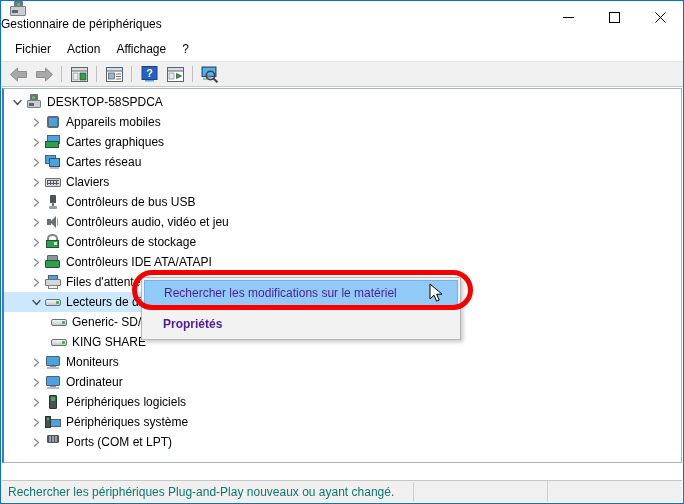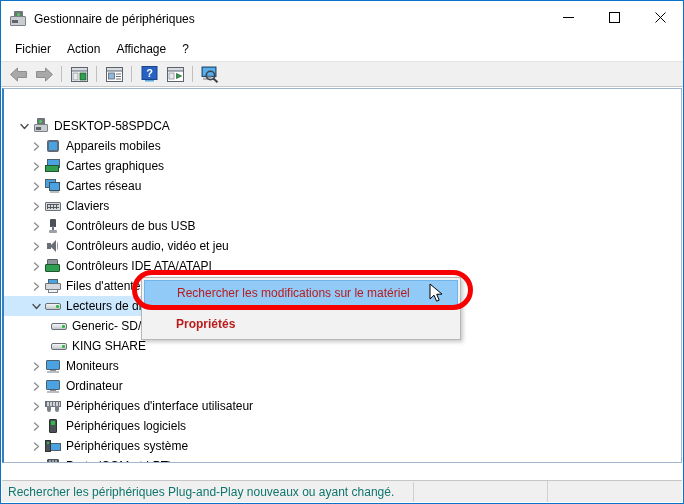--- a/index.html
+++ b/index.html
@@ -19,21 +19,22 @@
     border: 1px solid #0a72c8;
     overflow: hidden;
   }
 
   
   #titlebar {
     position: relative;
     height: 36px;
     background: #ffffff;
     display: flex;
-    align-items: center;
+    align-items: flex-start;
+    flex-direction: column;
   }
   #titlebar-icon {
     width: 16px; height: 16px;
     margin-left: 9px; margin-right: 8px;
     position: relative;
     flex: 0 0 auto;
   }
   .tb-ico-body {
     position: absolute; left: 0; top: 5px;
     width: 16px; height: 10px;
@@ -164,21 +165,21 @@
     width: 18px; height: 16px;
     flex: 0 0 auto;
     display: flex; align-items: center; justify-content: center;
     position: relative;
     z-index: 1;
     margin-right: 4px;
   }
   .lbl-wrap { position: relative; z-index: 1; }
 
   
-  .d0 { padding-left: 12px; margin-top: 24px; }
+  .d0 { padding-left: 5px; }
   .d1 { padding-left: 24px; }
   .d2 { padding-left: 46px; }
 
   
   .ico { position: relative; width: 16px; height: 16px; }
 
   .mon-screen {
     position:absolute; left:1px; top:2px; width:14px; height:10px;
     background:#4aa3e0; border:1px solid #4d6070; border-radius:1px;
   }
@@ -342,23 +343,23 @@
     background: #f2f2f2;
     border: 1px solid #b6b6b6;
     box-shadow: 2px 2px 4px rgba(0,0,0,0.22);
     z-index: 40;
     padding: 2px;
   }
   .cm-item {
     height: 26px;
     display: flex;
     align-items: center;
-    padding-left: 32px;
+    padding-left: 19px;
     font-size: 12px;
-    color: #b91c1c;
+    color: #4c1d95;
     white-space: nowrap;
   }
   .cm-item.highlight {
     background: #91c9f7;
     border: 1px solid #6fb3e8;
     height: 26px;
   }
   .cm-item.bold { font-weight: bold; }
   .cm-sep {
     height: 1px;
@@ -630,20 +631,35 @@
         <div class="icon-slot">
           <div class="ico">
               <div class="spk-box"></div>
               <div class="spk-cone"></div>
               <div class="spk-wave"></div>
             </div>
         </div>
         <div class="lbl-wrap label">Contrôleurs audio, vidéo et jeu</div>
       </div>
 
+      <div class="row d1">
+        <div class="chev">
+          <svg width="9" height="9" viewBox="0 0 9 9">
+              <path d="M2.5 1 L6.5 4.5 L2.5 8" fill="none" stroke="#8d8d8d" stroke-width="1.4" stroke-linecap="round" stroke-linejoin="round"></path>
+            </svg>
+        </div>
+        <div class="icon-slot">
+          <div class="ico">
+              <div class="stor-arc"></div>
+              <div class="stor-body"></div>
+              <div class="stor-dot"></div>
+            </div>
+        </div>
+        <div class="lbl-wrap label">Contrôleurs de stockage</div>
+      </div>
 
       <div class="row d1">
         <div class="chev">
           <svg width="9" height="9" viewBox="0 0 9 9">
               <path d="M2.5 1 L6.5 4.5 L2.5 8" fill="none" stroke="#8d8d8d" stroke-width="1.4" stroke-linecap="round" stroke-linejoin="round"></path>
             </svg>
         </div>
         <div class="icon-slot">
           <div class="ico">
               <div class="ide-top"></div>
@@ -730,35 +746,20 @@
         <div class="icon-slot">
           <div class="ico">
               <div class="mon-screen"></div>
               <div class="mon-stand"></div>
               <div class="mon-base"></div>
             </div>
         </div>
         <div class="lbl-wrap label">Ordinateur</div>
       </div>
 
-      <div class="row d1">
-        <div class="chev">
-          <svg width="9" height="9" viewBox="0 0 9 9">
-              <path d="M2.5 1 L6.5 4.5 L2.5 8" fill="none" stroke="#8d8d8d" stroke-width="1.4" stroke-linecap="round" stroke-linejoin="round"></path>
-            </svg>
-        </div>
-        <div class="icon-slot">
-          <div class="ico">
-              <div class="hid-body"></div>
-              <div class="hid-stick1"></div>
-              <div class="hid-stick2"></div>
-            </div>
-        </div>
-        <div class="lbl-wrap label">Périphériques d'interface utilisateur</div>
-      </div>
 
       <div class="row d1">
         <div class="chev">
           <svg width="9" height="9" viewBox="0 0 9 9">
               <path d="M2.5 1 L6.5 4.5 L2.5 8" fill="none" stroke="#8d8d8d" stroke-width="1.4" stroke-linecap="round" stroke-linejoin="round"></path>
             </svg>
         </div>
         <div class="icon-slot">
           <div class="ico">
               <div class="soft-body"></div>

